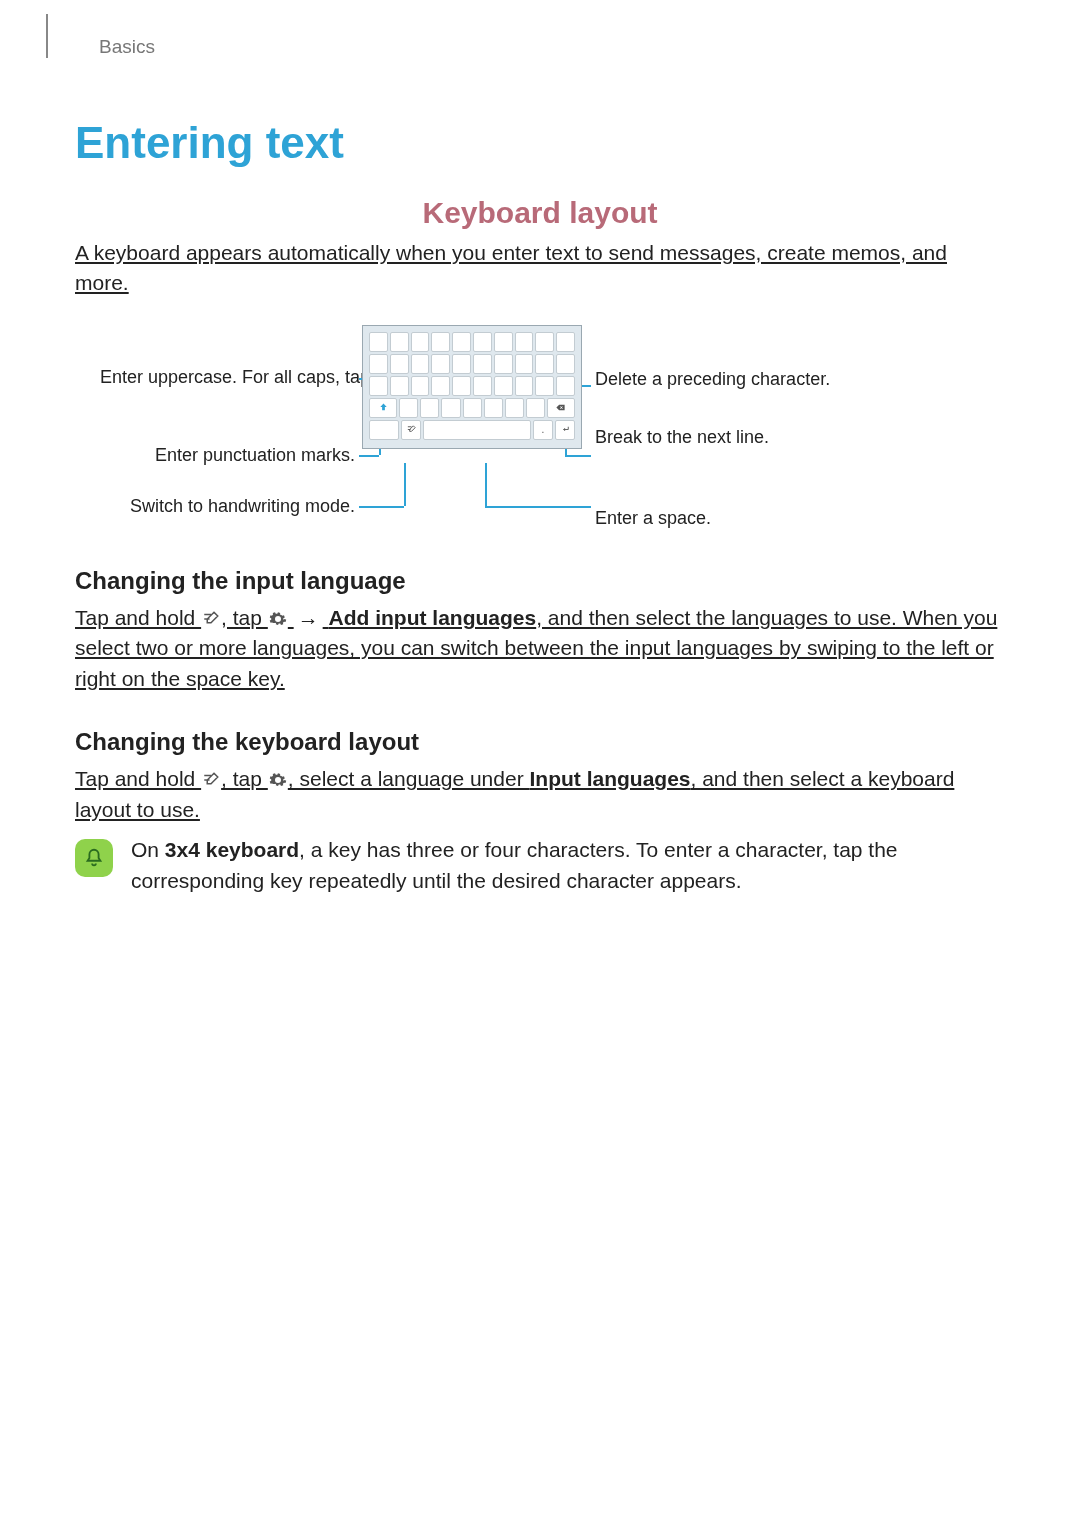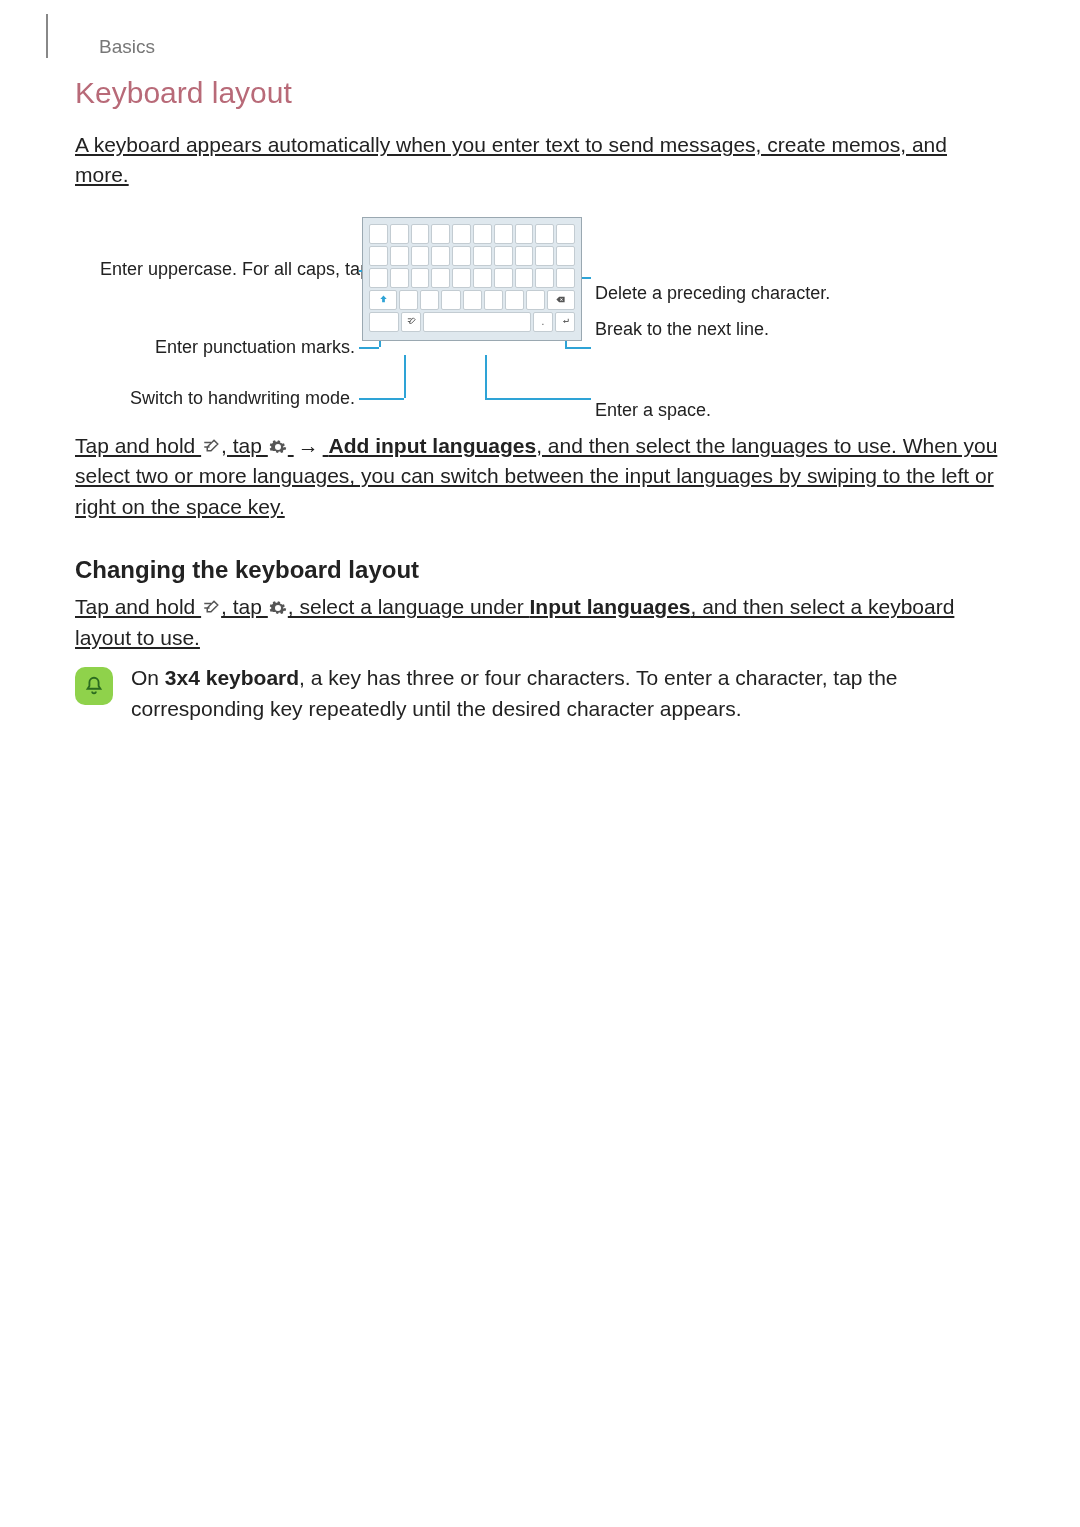--- a/index.html
+++ b/index.html
@@ -30,23 +30,24 @@
     padding-left: 24px;
   }
   h1.title {
     font-size: 44px;
     font-weight: 700;
     color: #2ea3d6;
     margin: 60px 0 28px 0;
   }
   h2.subtitle {
     font-size: 30px;
-    font-weight: 400;
+    font-weight: 700;
     color: #b86a78;
-    margin: 18px 0 20px 0;
+    margin: 18px 0 8px 0;
+    text-align: center;
   }
   h3.sect {
     font-size: 24px;
     font-weight: 700;
     margin: 34px 0 8px 0;
   }
   p.body {
     font-size: 21px;
     line-height: 1.45;
     margin: 6px 0 10px 0;
@@ -133,31 +134,32 @@
     left: 0; right: 0;
   }
 </style>
 </head>
 <body>
 
 <div class="page">
   <div class="top-rule"></div>
   <div class="breadcrumb">Basics</div>
 
+  <h1 class="title">Entering text</h1>
   <h2 class="subtitle">Keyboard layout</h2>
   <p class="body">A keyboard appears automatically when you enter text to send messages, create memos, and more.</p>
 
 
   <div class="kbd-wrap">
 
     <div class="callout left" style="left:25px; top:44px; width:255px;">Enter uppercase. For all caps, tap it twice.</div>
     <div class="callout left" style="left:55px; top:122px; width:225px;">Enter punctuation marks.</div>
     <div class="callout left" style="left:45px; top:173px; width:235px;">Switch to handwriting mode.</div>
 
-    <div class="callout" style="left:520px; top:68px;">Delete a preceding character.</div>
+    <div class="callout" style="left:520px; top:46px;">Delete a preceding character.</div>
     <div class="callout" style="left:520px; top:104px;">Break to the next line.</div>
     <div class="callout" style="left:520px; top:185px;">Enter a space.</div>
 
     <div class="line hline" style="left:284px; top:55px; width:20px;"></div>
     <div class="line vline" style="left:304px; top:55px; height:45px;"></div>
 
     <div class="line hline" style="left:284px; top:132px; width:20px;"></div>
     <div class="line vline" style="left:304px; top:118px; height:14px;"></div>
 
     <div class="line hline" style="left:284px; top:183px; width:45px;"></div>
@@ -239,20 +241,21 @@
         <div class="key w1" style="font-size:10px;color:#555;">.</div>
         <div class="key w1">
           <svg viewBox="0 0 24 24">
               <path fill="none" stroke="#555" stroke-width="2" d="M18 6v6H8m0 0l3-3m-3 3l3 3"></path>
             </svg>
         </div>
       </div>
     </div>
   </div>
 
+  <h3 class="sect">Changing the input language</h3>
   <p class="body">
     <span>Tap and hold </span>
     <span class="inline-icon">
       <svg viewBox="0 0 24 24">
           <path fill="none" stroke="#555" stroke-width="2" d="M3 6h9M3 12h7M16 3l5 5-9 9H7v-5z"></path>
         </svg>
     </span><span>, tap </span>
     <span class="inline-icon">
       <svg viewBox="0 0 24 24">
           <path fill="#555" d="M12 8a4 4 0 1 0 0 8 4 4 0 0 0 0-8zm9 4l2 1-1 3-2-.5a8 8 0 0 1-1.5 1.5l.5 2-3 1-1-2a8 8 0 0 1-2 0l-1 2-3-1 .5-2A8 8 0 0 1 4 16.5L2 17l-1-3 2-1a8 8 0 0 1 0-2l-2-1 1-3 2 .5A8 8 0 0 1 5.5 6L5 4l3-1 1 2a8 8 0 0 1 2 0l1-2 3 1-.5 2A8 8 0 0 1 18 7.5l2-.5 1 3-2 1a8 8 0 0 1 0 2z"></path>

